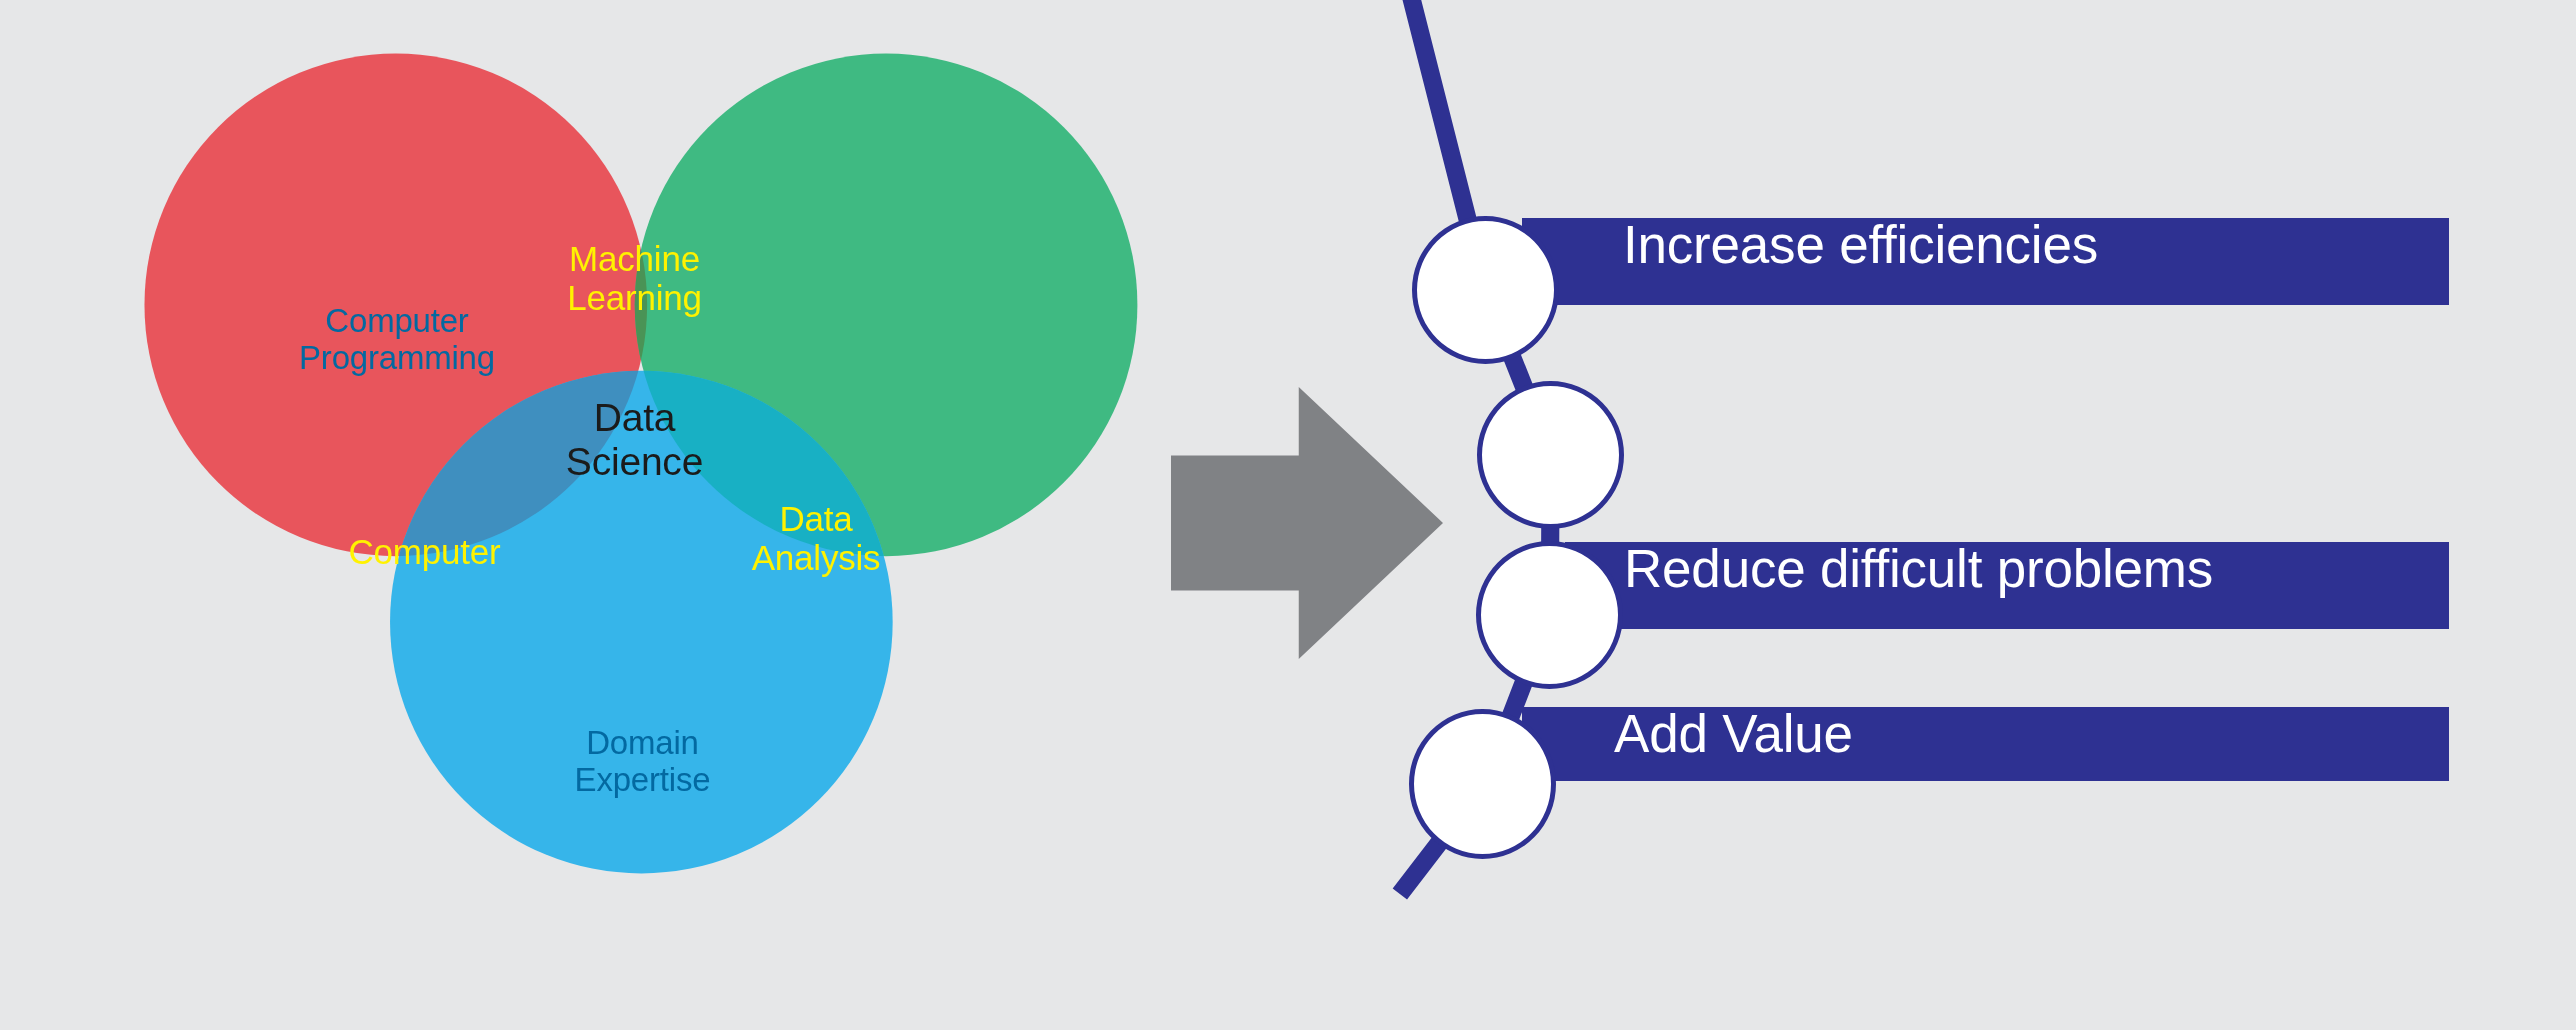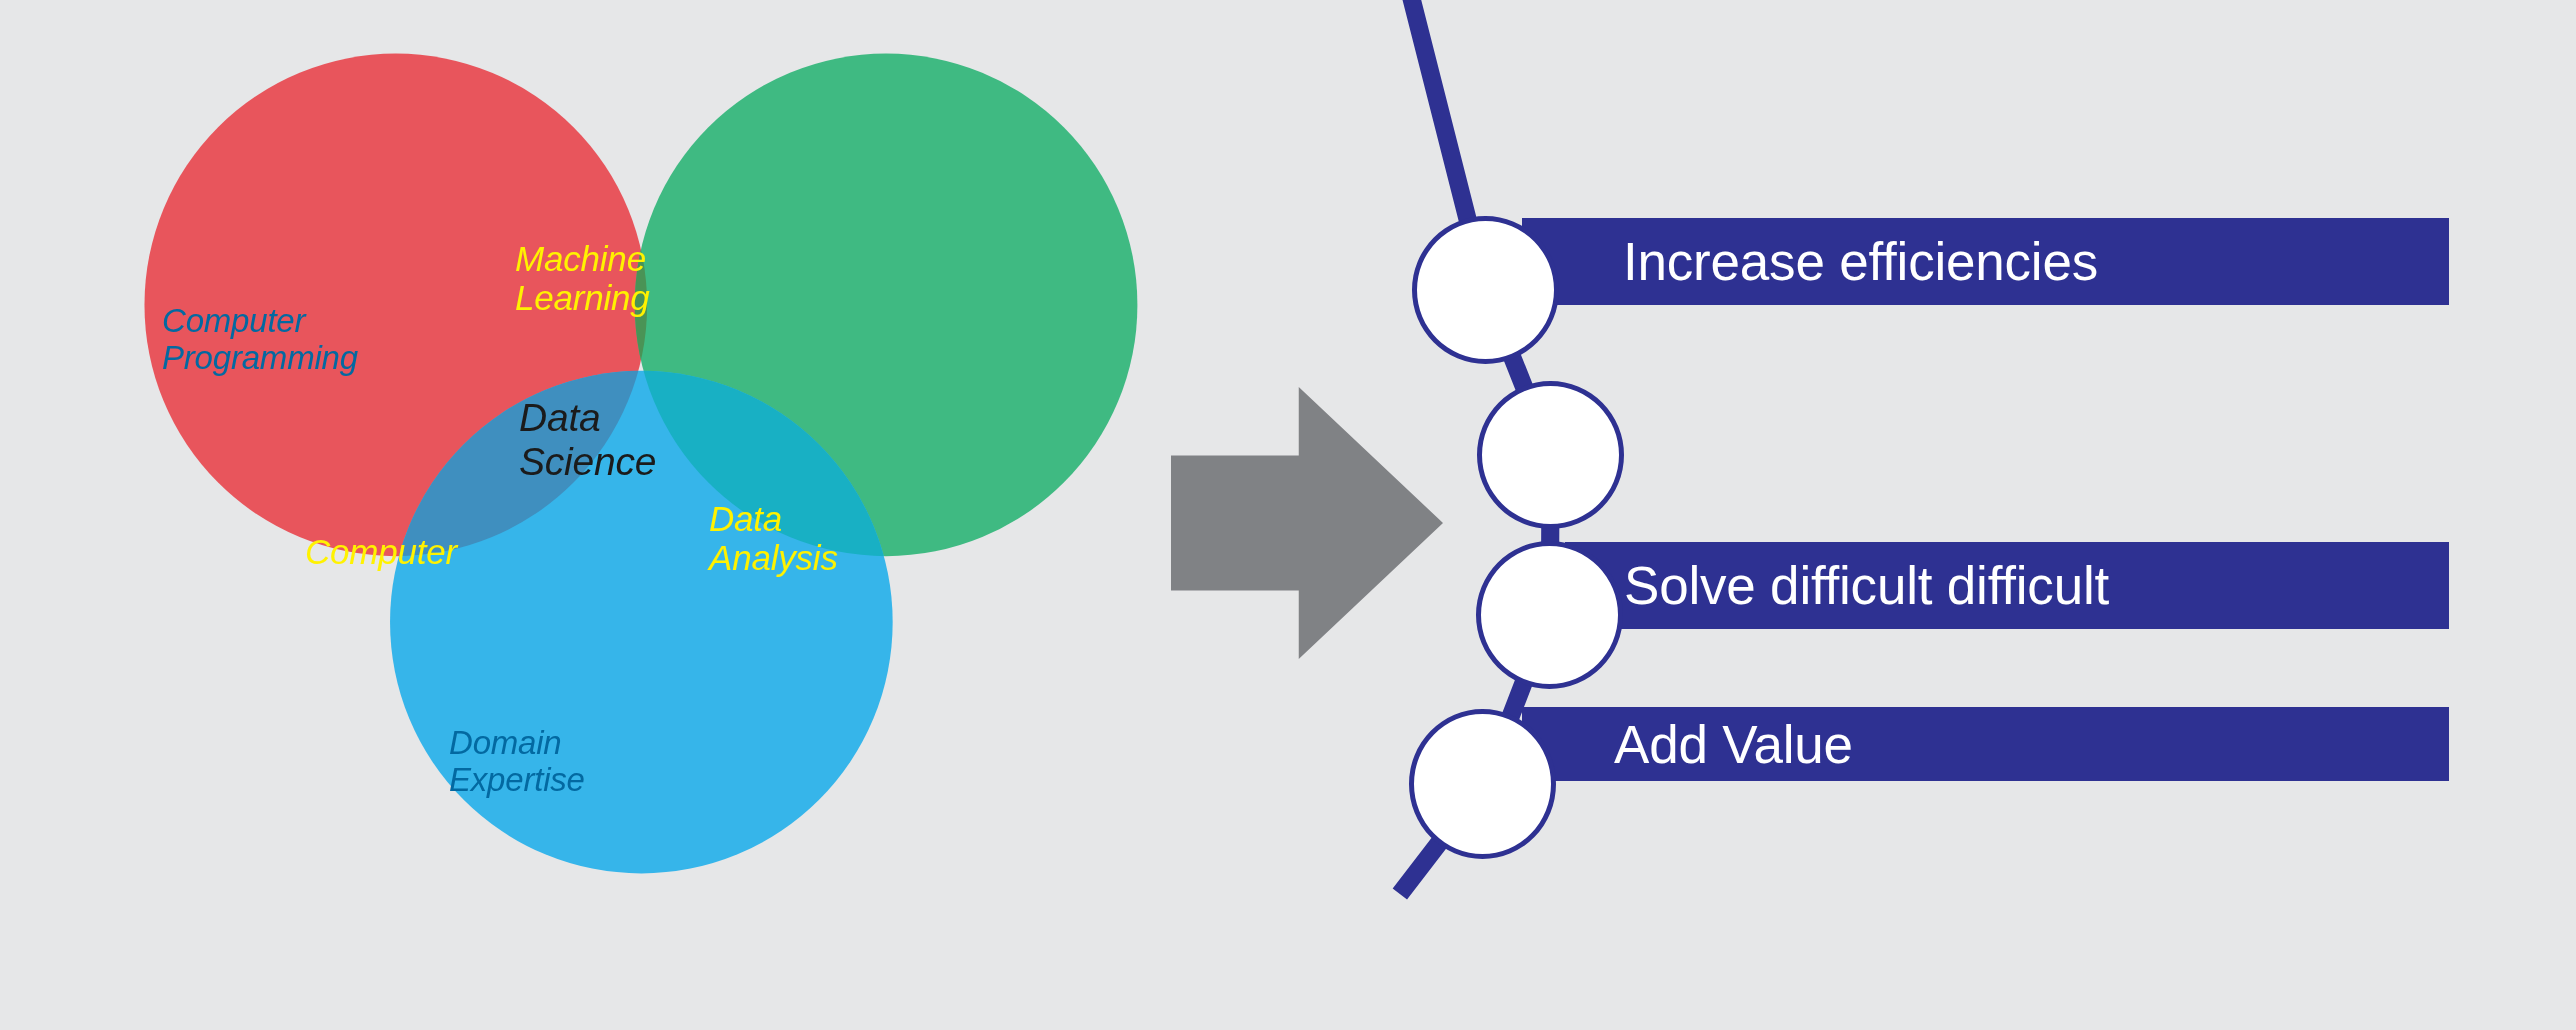--- a/index.html
+++ b/index.html
@@ -26,26 +26,25 @@
     position: absolute;
     left: 0;
     top: 0;
     width: 1286px;
     height: 1030px;
   }
   #venn-svg { display: block; }
 
   .venn-label {
     position: absolute;
-    text-align: left;
+    text-align: center;
     line-height: 1.12;
     white-space: pre-line;
     pointer-events: none;
     letter-spacing: -0.2px;
-    font-style: italic;
   }
   .venn-label.big {
     font-size: 33px;
     color: #0369a1;
   }
   .venn-label.mid {
     font-size: 39px;
     color: #1b1b1b;
   }
   .venn-label.small {
@@ -80,21 +79,21 @@
   }
   #zigzag-svg {
     position: absolute;
     left: 0;
     top: 0;
   }
   .bar {
     position: absolute;
     background: #2e3192;
     display: flex;
-    align-items: center;
+    align-items: flex-start;
   }
   .bar-label {
     color: #ffffff;
     font-size: 53px;
     line-height: 1;
     white-space: nowrap;
     letter-spacing: -0.2px;
   }
   #bar-0 { left: 162px; top:  218px; width: 927px; height: 87px; }
   #bar-1 { left: 205px; top:  382px; width: 884px; height: 87px; }
@@ -181,21 +180,21 @@
   <div id="list-panel">
 
     <svg id="zigzag-svg" width="1216" height="1030" viewBox="0 0 1475 1250">
       <polyline points="57,-22 152,352 231,551 230,746 151,951 48,1085" fill="none" stroke="#2e3192" stroke-width="22" stroke-linejoin="miter" stroke-linecap="butt"></polyline>
     </svg>
 
     <div id="bar-0" class="bar">
       <span class="bar-label">Increase efficiencies</span>
     </div>
     <div id="bar-2" class="bar">
-      <span class="bar-label">Solve difficult difficult</span>
+      <span class="bar-label">Reduce difficult problems</span>
     </div>
     <div id="bar-3" class="bar">
       <span class="bar-label">Add Value</span>
     </div>
 
     <div id="node-0" class="node-circle"></div>
     <div id="node-1" class="node-circle"></div>
     <div id="node-2" class="node-circle"></div>
     <div id="node-3" class="node-circle"></div>
   </div>

